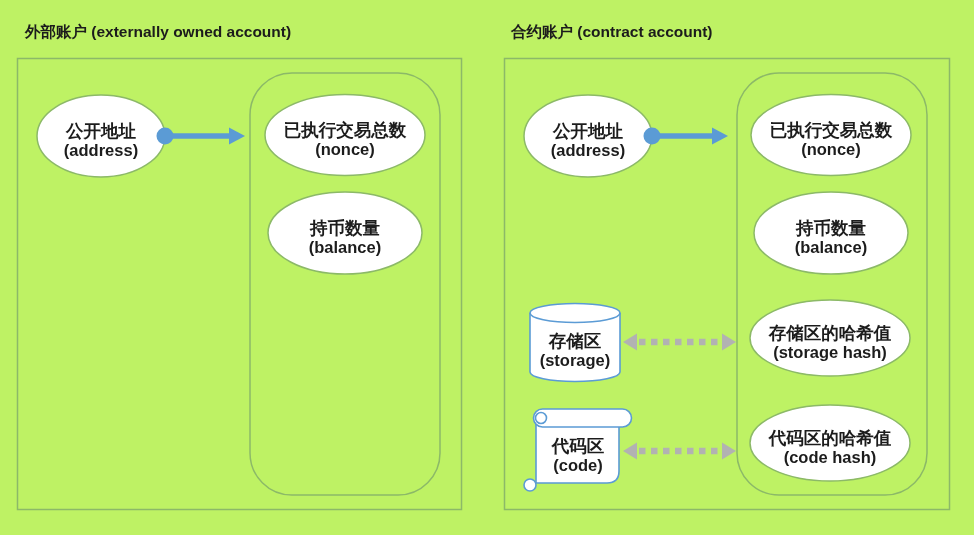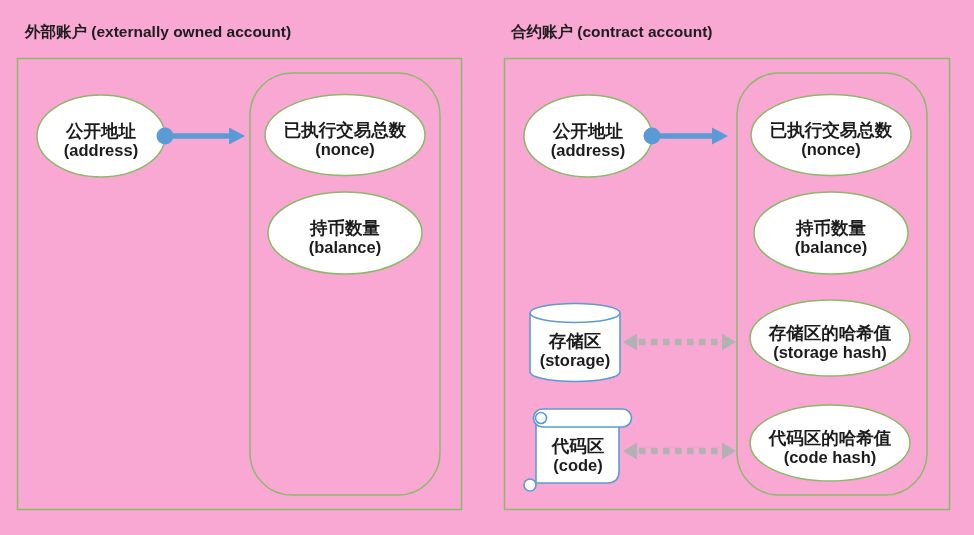--- a/index.html
+++ b/index.html
@@ -6,21 +6,21 @@
     --outline-green: #8cb968;
     --shape-blue: #5b9bd5;
     --arrow-gray: #b2b2b2;
     --text-color: #1c1c1c;
   }
   html, body { margin: 0; padding: 0; background: #ffffff; }
   .canvas {
     position: relative;
     width: 974px;
     height: 535px;
-    background: #f9a8d4;
+    background: #bef264;
     font-family: "Liberation Sans", sans-serif;
     overflow: hidden;
   }
   svg text {
     fill: var(--text-color);
     font-family: "Liberation Sans", sans-serif;
     text-anchor: middle;
     font-weight: 600;
   }
   svg text.title { text-anchor: start; font-size: 15.5px; }

